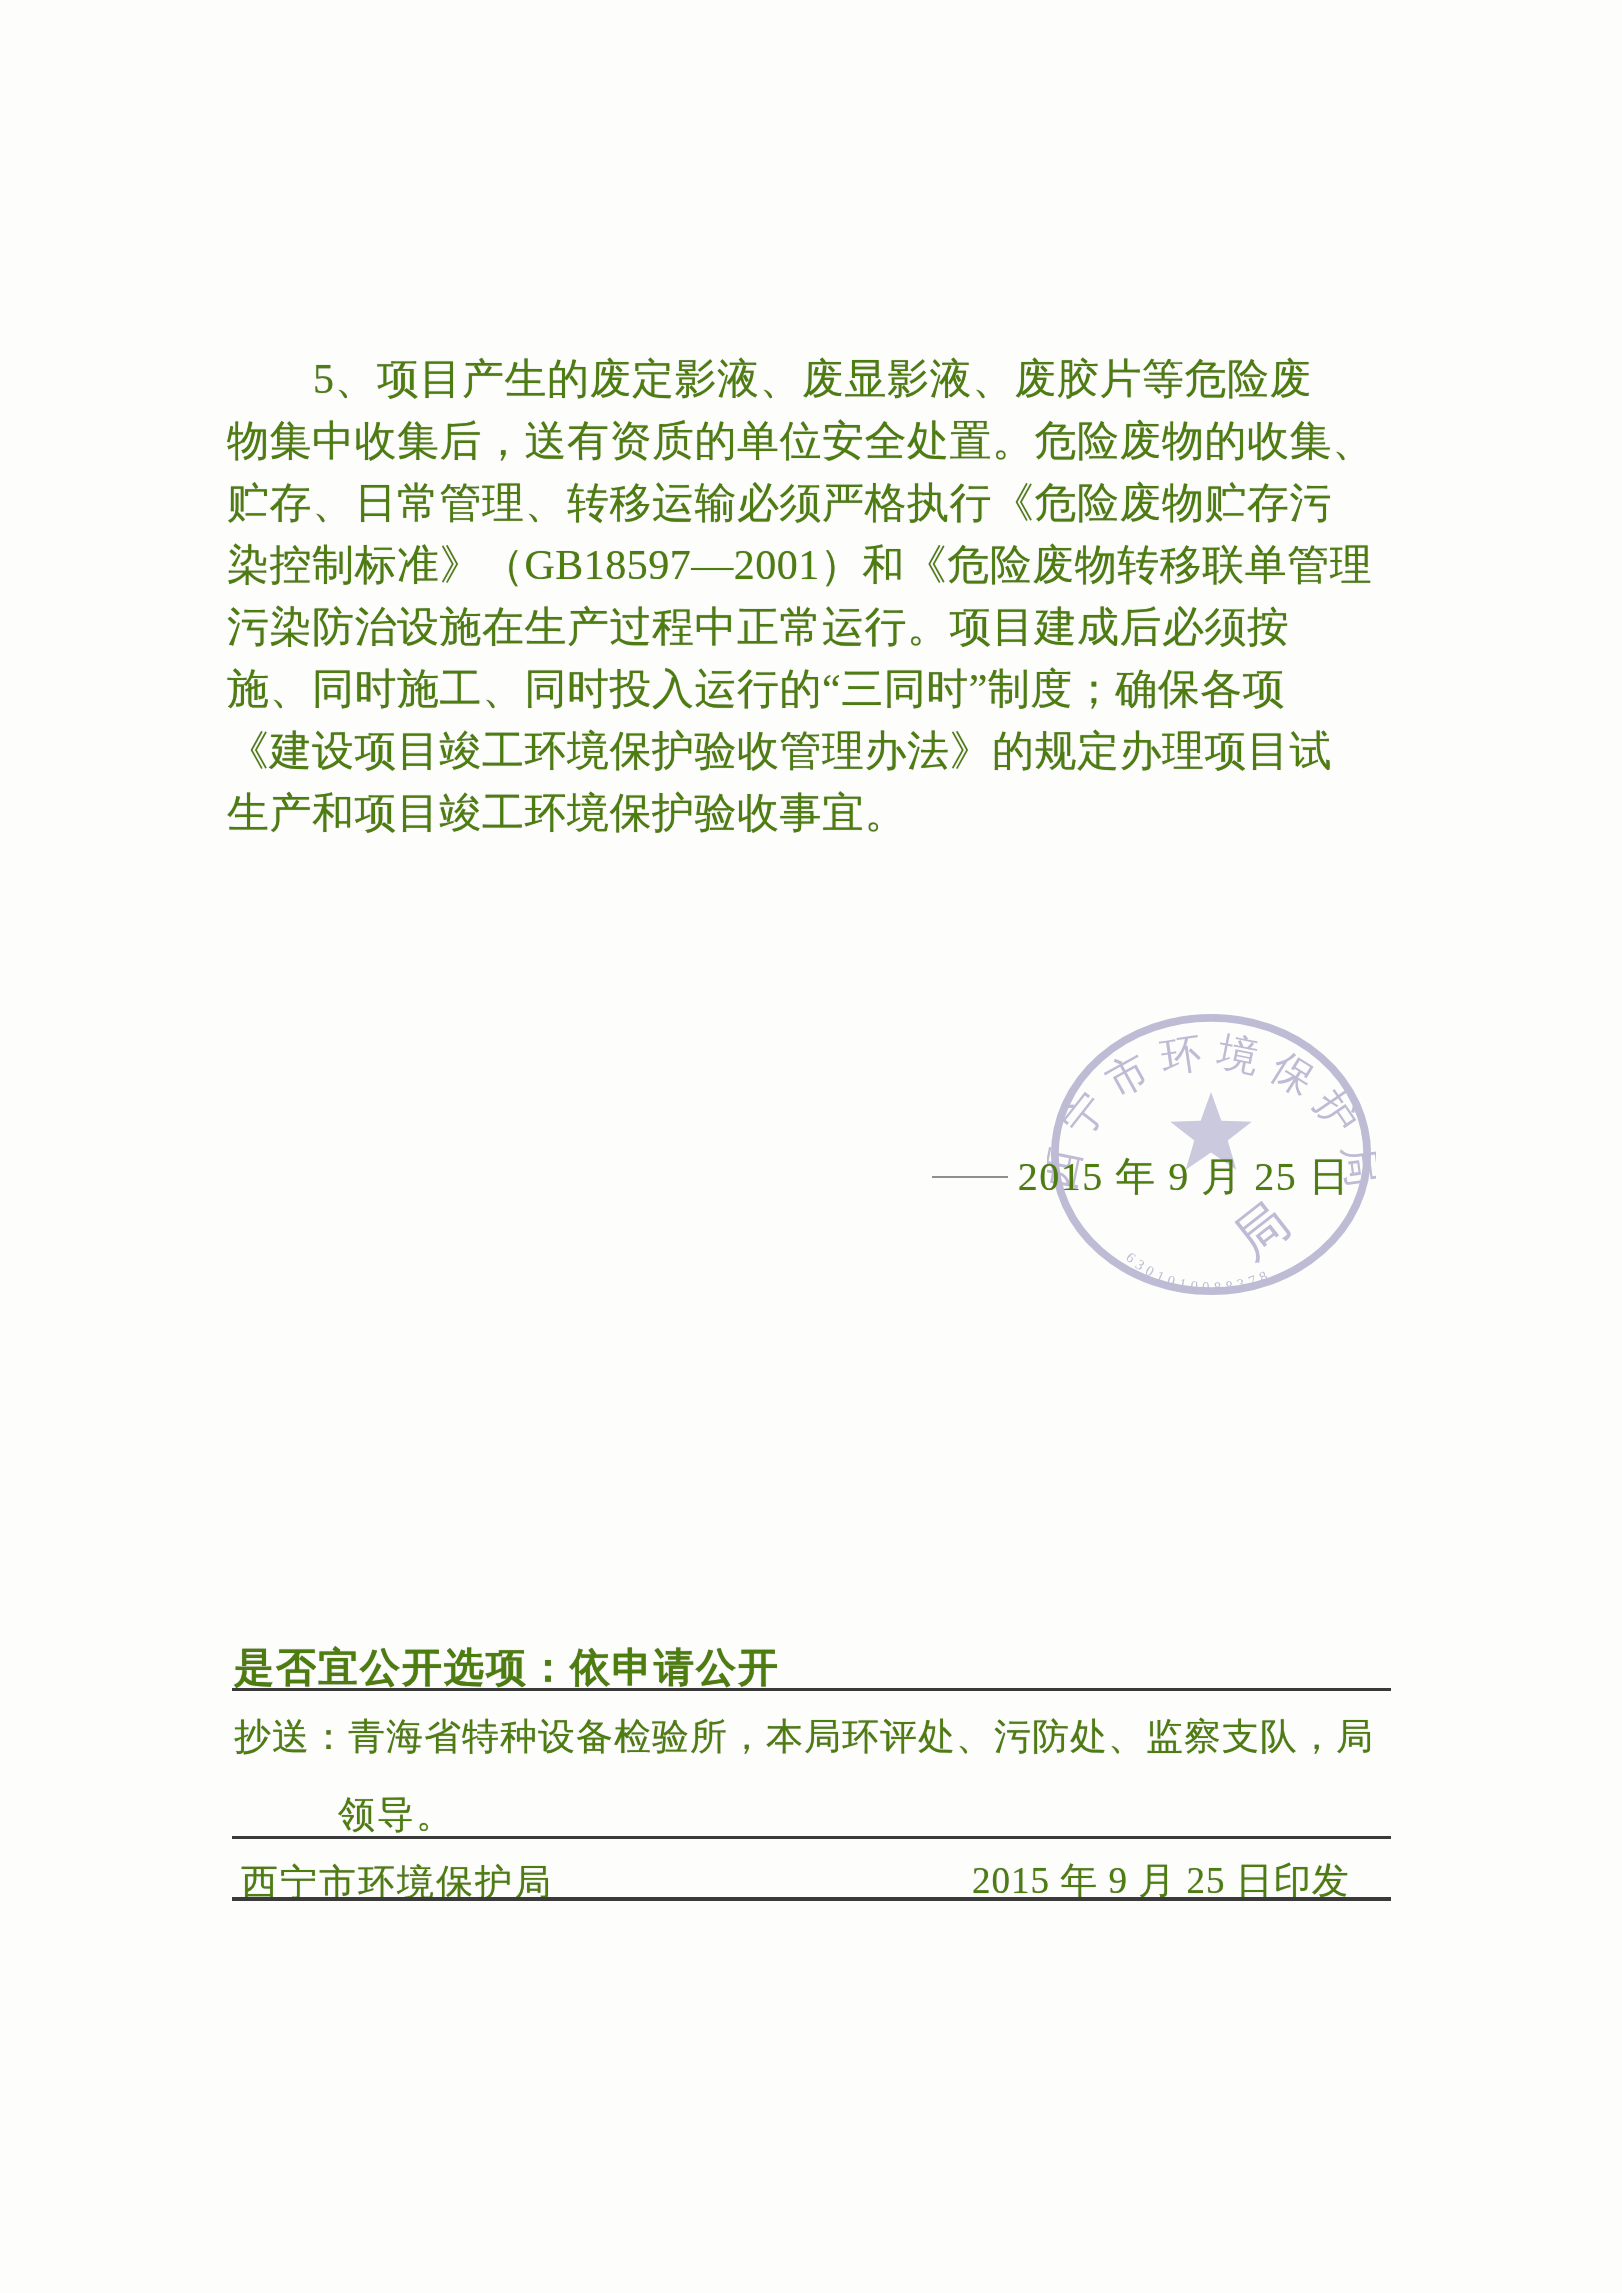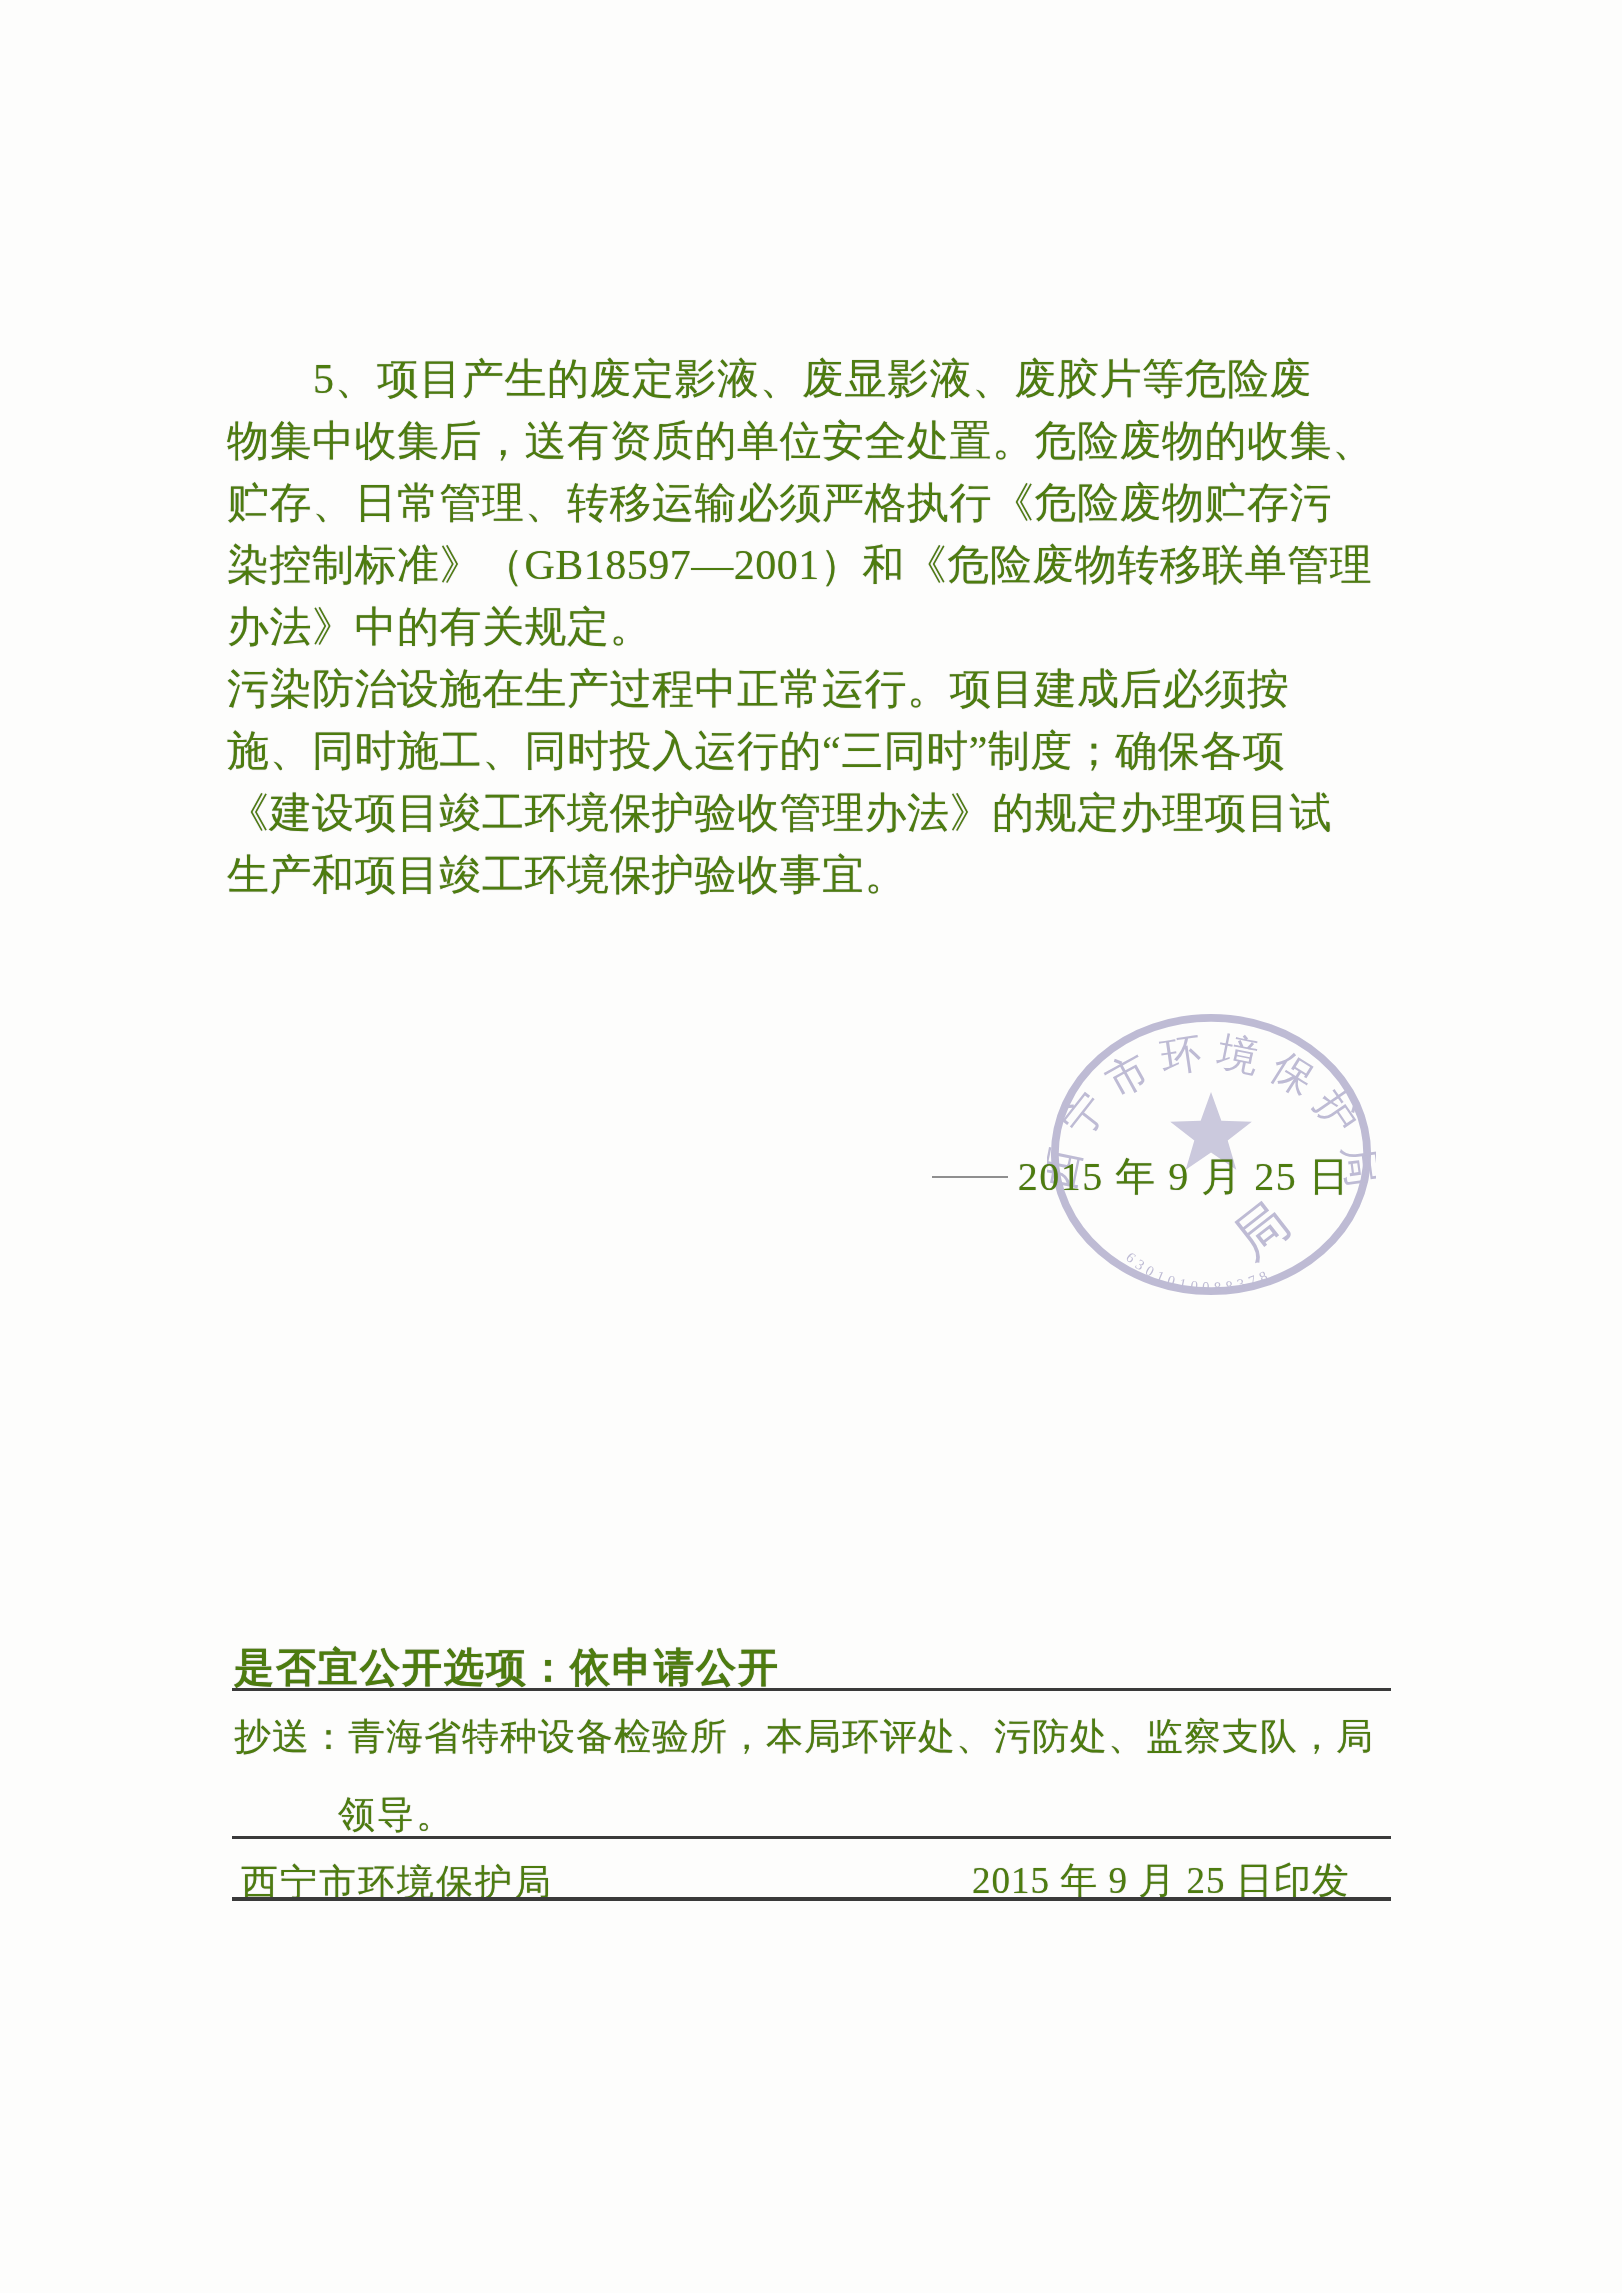--- a/index.html
+++ b/index.html
@@ -68,21 +68,20 @@
 </head>
 <body>
 
 <div class="page">
 
   <div class="body-text">
     <div class="line indent">5、项目产生的废定影液、废显影液、废胶片等危险废</div>
     <div class="line">物集中收集后，送有资质的单位安全处置。危险废物的收集、</div>
     <div class="line">贮存、日常管理、转移运输必须严格执行《危险废物贮存污</div>
     <div class="line">染控制标准》（GB18597—2001）和《危险废物转移联单管理</div>
-    <div class="line">办法》中的有关规定。</div>
     <div class="line">污染防治设施在生产过程中正常运行。项目建成后必须按</div>
     <div class="line">施、同时施工、同时投入运行的“三同时”制度；确保各项</div>
     <div class="line">《建设项目竣工环境保护验收管理办法》的规定办理项目试</div>
     <div class="line">生产和项目竣工环境保护验收事宜。</div>
   </div>
 
   <svg class="stamp" viewBox="0 0 337 296" aria-hidden="true">
     <defs>
       <path id="arcTop" d="M 30 200 A 140 124 0 1 1 307 200" fill="none"></path>
       <path id="arcBot" d="M 52 208 A 120 104 0 0 0 286 208" fill="none"></path>

